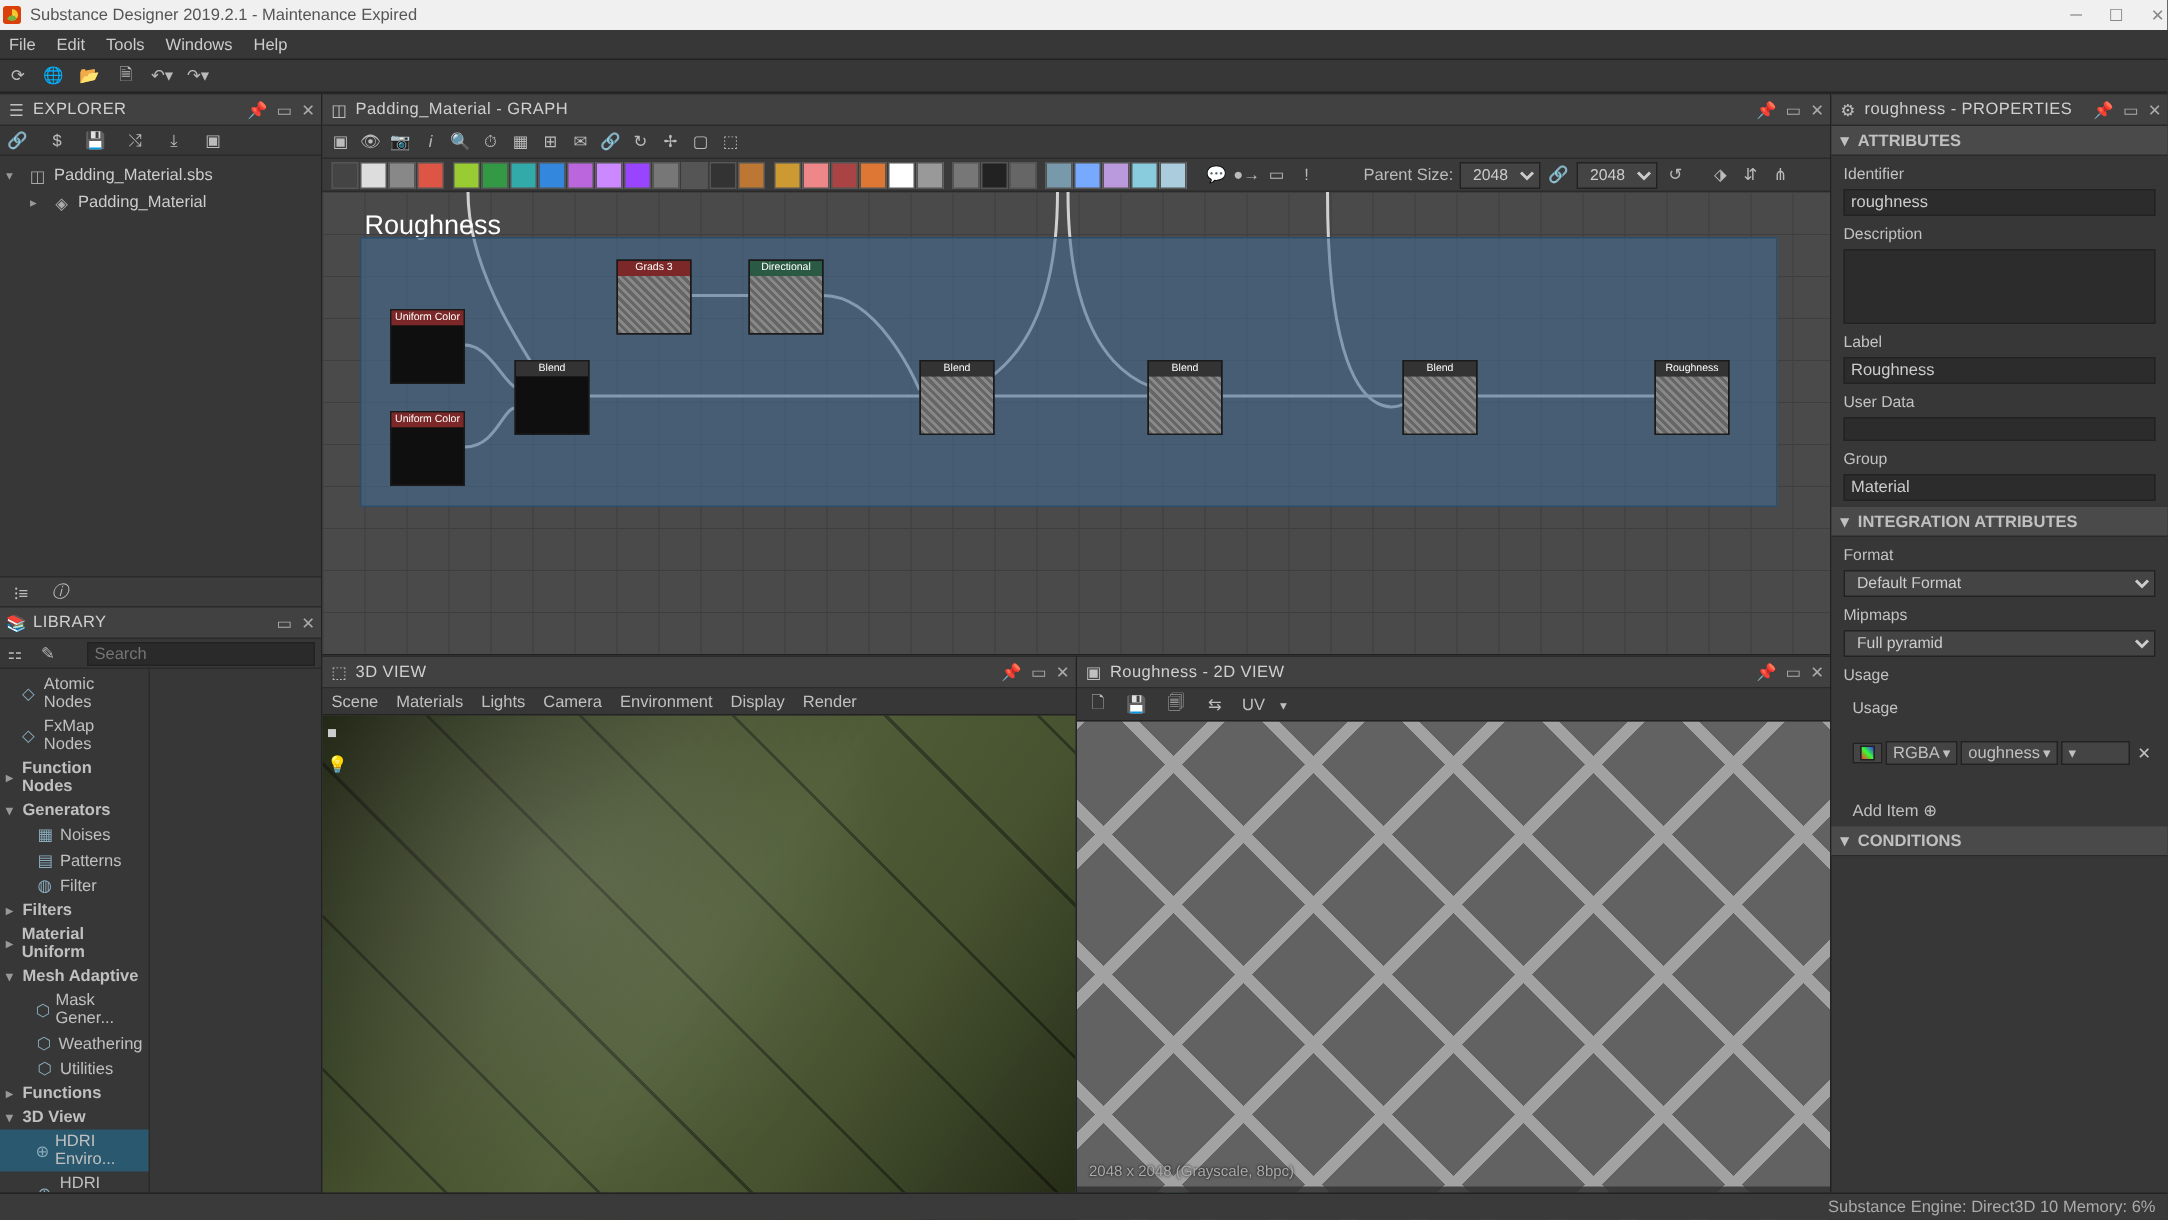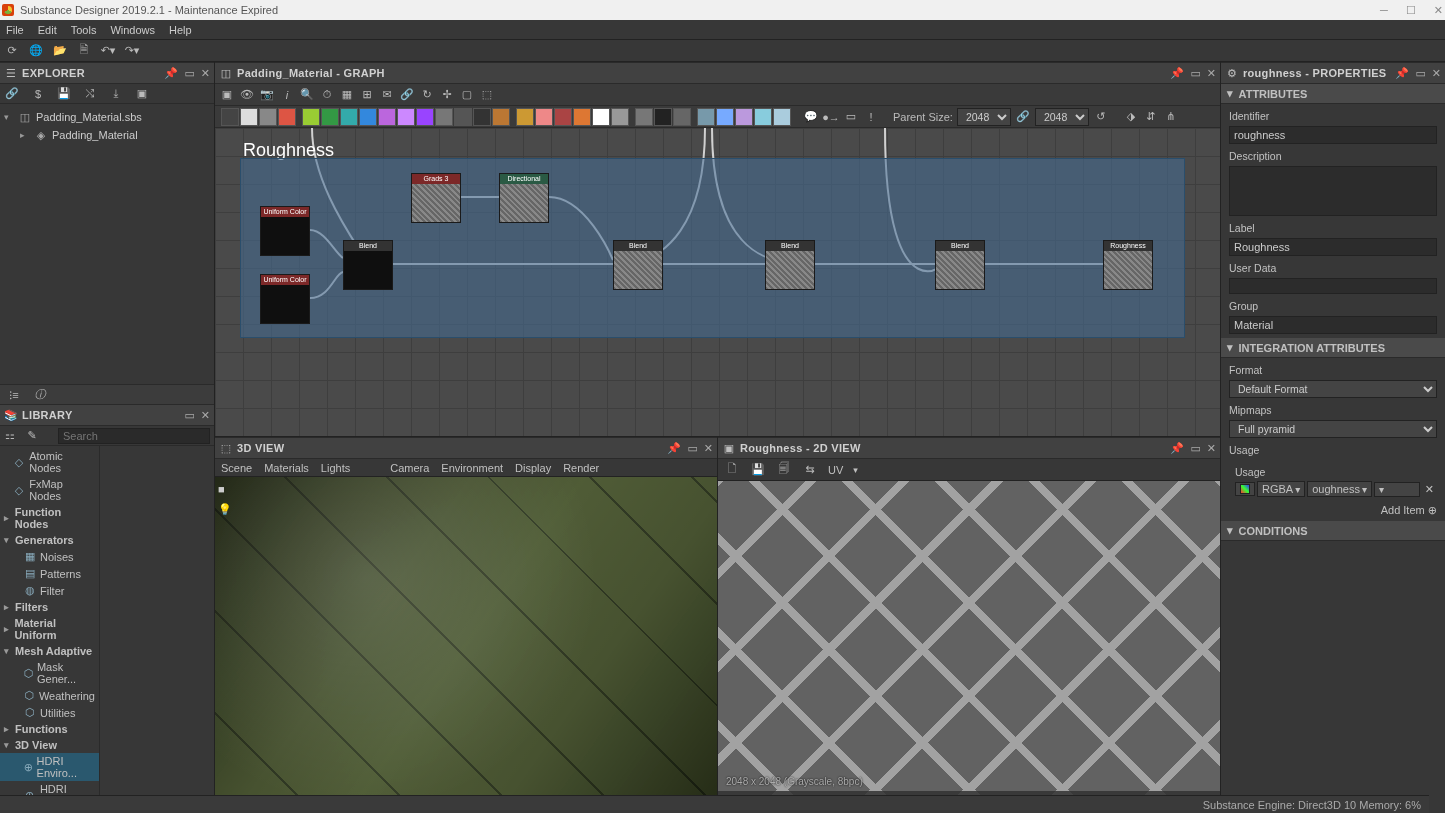--- a/index.html
+++ b/index.html
@@ -11,21 +11,21 @@
 .menubar { height:20px; background:#373737; display:flex; align-items:center; padding:0 6px; gap:14px; border-bottom:1px solid #222;}
 .menubar span { color:#ccc; cursor:pointer;}
 .toolbar-main { height:22px; background:#373737; display:flex; align-items:center; padding:0 4px; gap:8px; border-bottom:1px solid #222;}
 .tb-ico { width:16px; height:16px; color:#bbb; display:flex; align-items:center; justify-content:center; cursor:pointer;}
 .app-body { height:751px; display:flex; }
 .left-col { width:215px; display:flex; flex-direction:column; border-right:1px solid #222;}
 .center-col { flex:1; display:flex; flex-direction:column;}
 .right-col { width:225px; border-left:1px solid #222; background:#373737; display:flex; flex-direction:column;}
 .panel-header { height:22px; background:#414141; display:flex; align-items:center; padding:0 4px; border-bottom:1px solid #2a2a2a; border-top:1px solid #2a2a2a;}
 .panel-header .ph-ico { width:14px; height:14px; margin-right:4px; display:flex; align-items:center; justify-content:center;}
-.panel-header .ph-title { font-weight:700; color:#d0d0d0; letter-spacing:0.3px;}
+.panel-header .ph-title { font-weight:400; color:#d0d0d0; letter-spacing:0.3px;}
 .panel-header .ph-right { margin-left:auto; display:flex; gap:6px; color:#aaa;}
 .panel-header .ph-right span {cursor:pointer;}
 .explorer-tools { height:20px; background:#373737; display:flex; align-items:center; padding:0 4px; gap:10px; border-bottom:1px solid #2a2a2a;}
 .tree { flex:1; background:#373737; padding:4px 0; overflow:auto;}
 .tree-row { display:flex; align-items:center; padding:2px 4px; cursor:pointer; gap:4px;}
 .tree-chevron { width:10px; color:#999; font-size:9px;}
 .tree-ico { width:14px; height:14px; display:flex; align-items:center; justify-content:center; color:#aaa;}
 .tree-label { color:#ccc;}
 .small-toolbar{height:20px;background:#3c3c3c;display:flex;align-items:center;gap:10px;padding:0 6px;border-top:1px solid #2a2a2a;}
 .library-body { flex:1; display:flex; background:#373737; overflow:hidden;}
@@ -70,21 +70,21 @@
 .view-side-icons{position:absolute;left:3px;top:6px;display:flex;flex-direction:column;gap:8px;color:#ccc;}
 .view2d-toolbar{height:22px;background:#373737;display:flex;align-items:center;padding:0 6px;gap:10px;border-bottom:1px solid #222;}
 .view2d-statusbar{position:absolute;left:0;right:0;bottom:0;height:22px;background:rgba(50,50,50,0.85);display:flex;align-items:center;padding:0 6px;gap:10px;}
 .prop-section{background:#373737;}
 .sec-head{height:20px;background:#4a4a4a;display:flex;align-items:center;padding:0 6px;gap:6px;font-weight:600;border-bottom:1px solid #2a2a2a;cursor:pointer;}
 .prop-body{padding:4px 8px;display:flex;flex-direction:column;gap:4px;}
 .prop-label{color:#c2c2c2;font-size:10.5px;margin-top:2px;}
 .prop-input{background:#2c2c2c;border:1px solid #222;padding:2px 4px;color:#ccc;min-height:16px;}
 .prop-input.tall{height:50px;}
 .prop-select{background:#444;border:1px solid #222;color:#ccc;padding:1px 4px;font-size:10.5px;}
-.statusbar{position:absolute;left:0;right:16px;bottom:0;height:18px;background:#3a3a3a;border-top:1px solid #222;display:flex;align-items:center;justify-content:flex-end;padding:0 8px;color:#aaa;font-size:10.5px;}
+.statusbar{position:absolute;left:0;right:0;bottom:0;height:18px;background:#3a3a3a;border-top:1px solid #222;display:flex;align-items:center;justify-content:flex-end;padding:0 8px;color:#aaa;font-size:10.5px;}
 svg.edges{position:absolute;inset:0;width:100%;height:100%;}
 .usage-row{display:flex;gap:2px;align-items:center;}
 .usage-chip{background:#444;border:1px solid #222;padding:1px 4px;font-size:10px;display:flex;align-items:center;gap:2px;}
 .bullet{width:8px;height:8px;border-radius:50%;}
 </style>
 </head>
 <body>
 
 <div class="titlebar">
   <span class="logo"></span>
@@ -315,21 +315,21 @@
           <div class="pal-btn" style="background: rgb(119, 153, 170);"></div>
           <div class="pal-btn" style="background: rgb(119, 170, 255);"></div>
           <div class="pal-btn" style="background: rgb(187, 153, 221);"></div>
           <div class="pal-btn" style="background: rgb(136, 204, 221);"></div>
           <div class="pal-btn" style="background: rgb(170, 204, 221);"></div>
         </div>
       <span style="margin-left:8px" class="tb-ico">💬</span>
       <span class="tb-ico">●→</span>
       <span class="tb-ico">▭</span>
       <span class="tb-ico">!</span>
-      <span style="margin-left:10px;color:#bbb">Parent Size:</span>
+      <span style="margin-left:26px;color:#bbb">Parent Size:</span>
       <select class="prop-select"><option>2048</option></select>
       <span class="tb-ico">🔗</span>
       <select class="prop-select"><option>2048</option></select>
       <span class="tb-ico">↺</span>
       <span style="margin-left:10px" class="tb-ico">⬗</span>
       <span class="tb-ico">⇵</span>
       <span class="tb-ico">⋔</span>
     </div>
 
     <div class="graph-canvas" style="flex:1;">
@@ -400,21 +400,21 @@
           <div class="ph-right">
             <span>📌</span>
             <span>▭</span>
             <span>✕</span>
           </div>
         </div>
         <div class="view-menu" id="view3d-menu">
             <span style="cursor: pointer;">Scene</span>
             <span style="cursor: pointer;">Materials</span>
             <span style="cursor: pointer;">Lights</span>
-            <span style="cursor: pointer; margin-left: 28px;">Camera</span>
+            <span style="cursor: pointer;">Camera</span>
             <span style="cursor: pointer;">Environment</span>
             <span style="cursor: pointer;">Display</span>
             <span style="cursor: pointer;">Render</span>
           </div>
         <div class="view-surface">
           <div class="surf3d"></div>
           <div class="view-side-icons">
             <span>■</span>
             <span>💡</span>
           </div>
@@ -497,30 +497,30 @@
           <span>INTEGRATION ATTRIBUTES</span>
         </div>
       <div class="prop-body">
         <div class="prop-label">Format</div>
         <select class="prop-select" style="width:100%"><option>Default Format</option></select>
         <div class="prop-label">Mipmaps</div>
         <select class="prop-select" style="width:100%"><option>Full pyramid</option></select>
         <div class="prop-label">Usage</div>
         <div style="padding:4px 0 0 6px">
           <div class="prop-label">Usage</div>
-          <div class="usage-row" style="margin-top:3px">
+          <div class="usage-row" style="margin-top:16px">
             <span class="usage-chip">
                 <span style="width:10px;height:10px;background:linear-gradient(45deg,#f33,#3f3,#33f);border:1px solid #222"></span>
               </span>
             <span class="usage-chip"><span>RGBA</span> ▾</span>
             <span class="usage-chip" style="flex:1"><span>oughness</span> ▾</span>
             <span class="usage-chip" style="flex:1"> ▾</span>
             <span style="padding:0 3px">✕</span>
           </div>
-          <div style="text-align:right;margin-top:7px">
+          <div style="text-align:left;margin-top:24px">
             <span><span>Add Item</span> ⊕</span>
           </div>
         </div>
       </div>
       <div class="sec-head">
           <span>▾</span>
           <span>CONDITIONS</span>
         </div>
     </div>
   </div>

